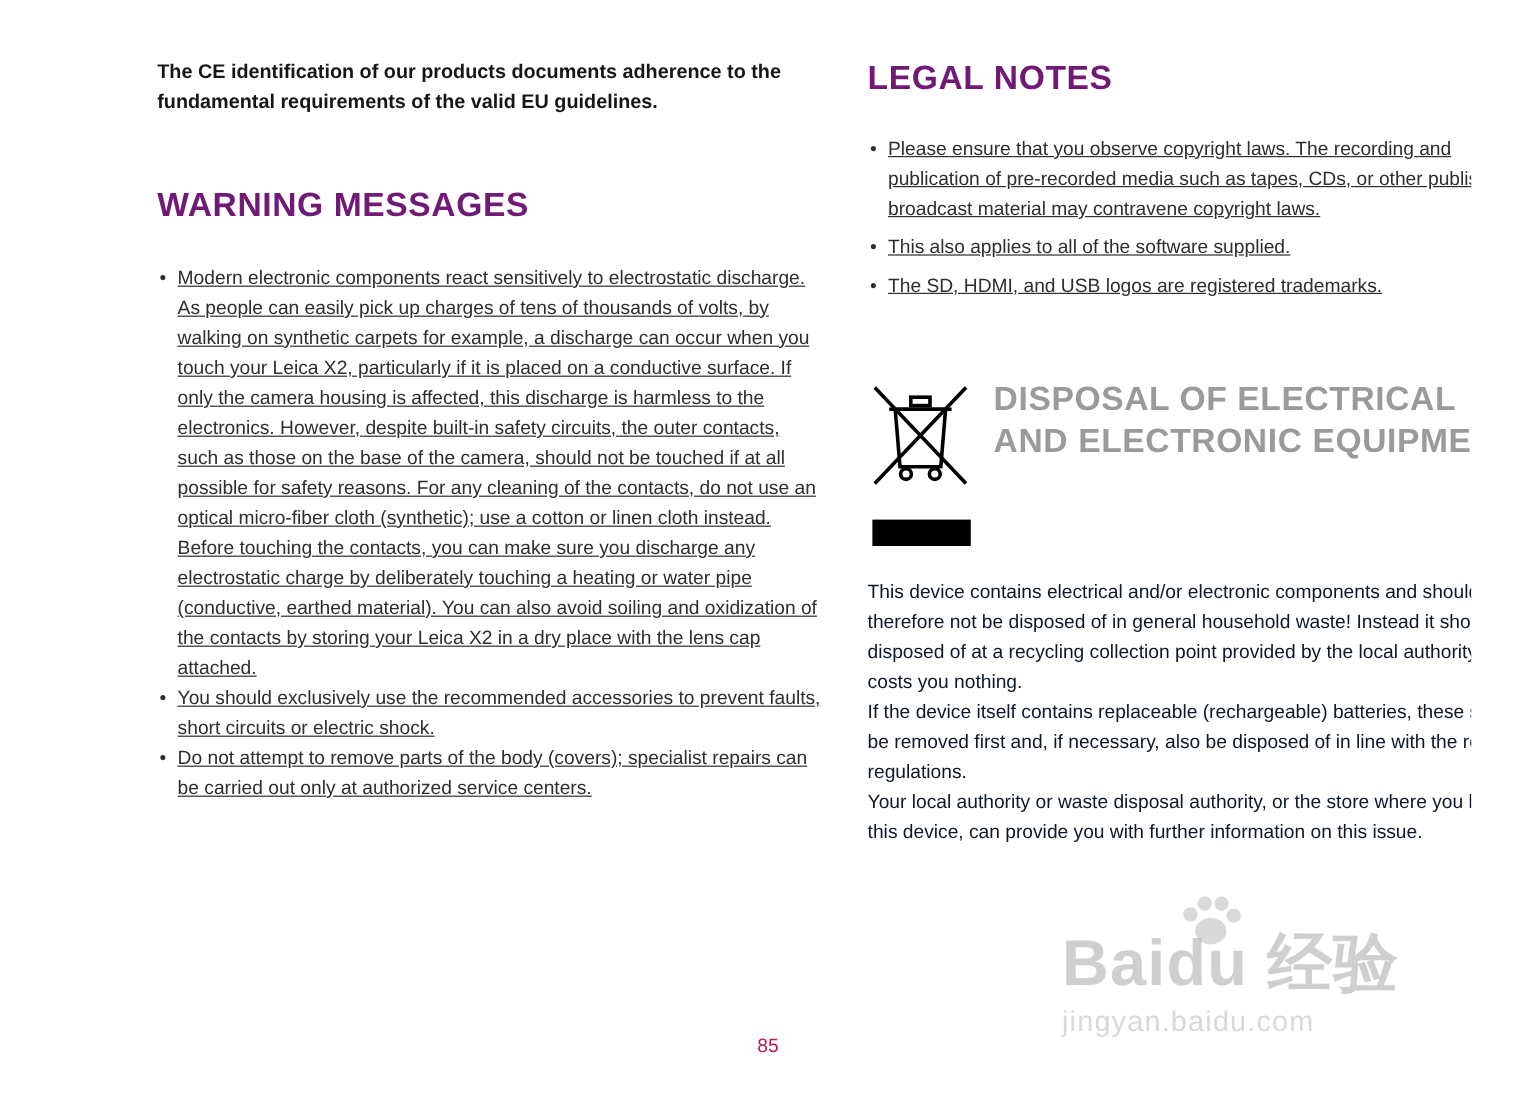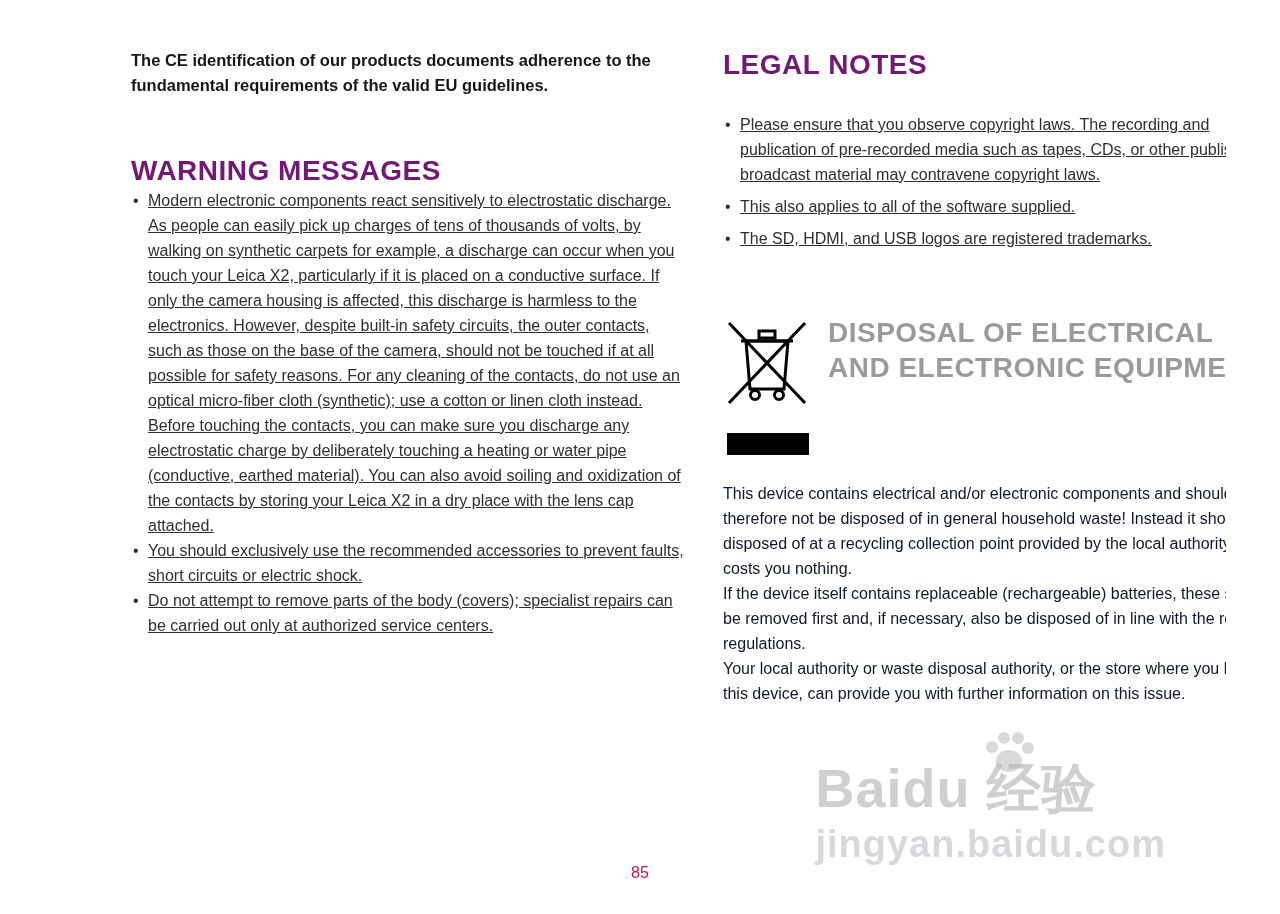--- a/index.html
+++ b/index.html
@@ -26,21 +26,21 @@
     line-height:25px;
     color:#161616;
   }
   .section-title {
     font-size:28px;
     font-weight:bold;
     color:#701a75;
     letter-spacing:0.5px;
     line-height:34px;
   }
-  .left .section-title { margin-top:56px; }
+  .left .section-title { margin-top:56px; margin-bottom:32px; }
 
   ul.bullets {
     list-style:none;
     font-size:16px;
     line-height:25px;
     color:#2e2e2e;
     text-decoration:underline;
   }
   ul.bullets li {
     position:relative;
@@ -105,22 +105,22 @@
   }
   .wm-brand {
     font-size:54px;
     font-weight:bold;
     color:rgba(178,178,180,0.62);
     letter-spacing:1px;
     line-height:58px;
   }
   .wm-site {
     margin-top:6px;
-    font-size:38px;
-    font-weight:bold;
+    font-size:24px;
+    font-weight:normal;
     color:rgba(180,184,192,0.55);
     letter-spacing:1px;
   }
   .wm-paw {
     position:absolute;
     top:-34px;
     right:130px;
     width:54px;
     height:54px;
     opacity:0.5;

